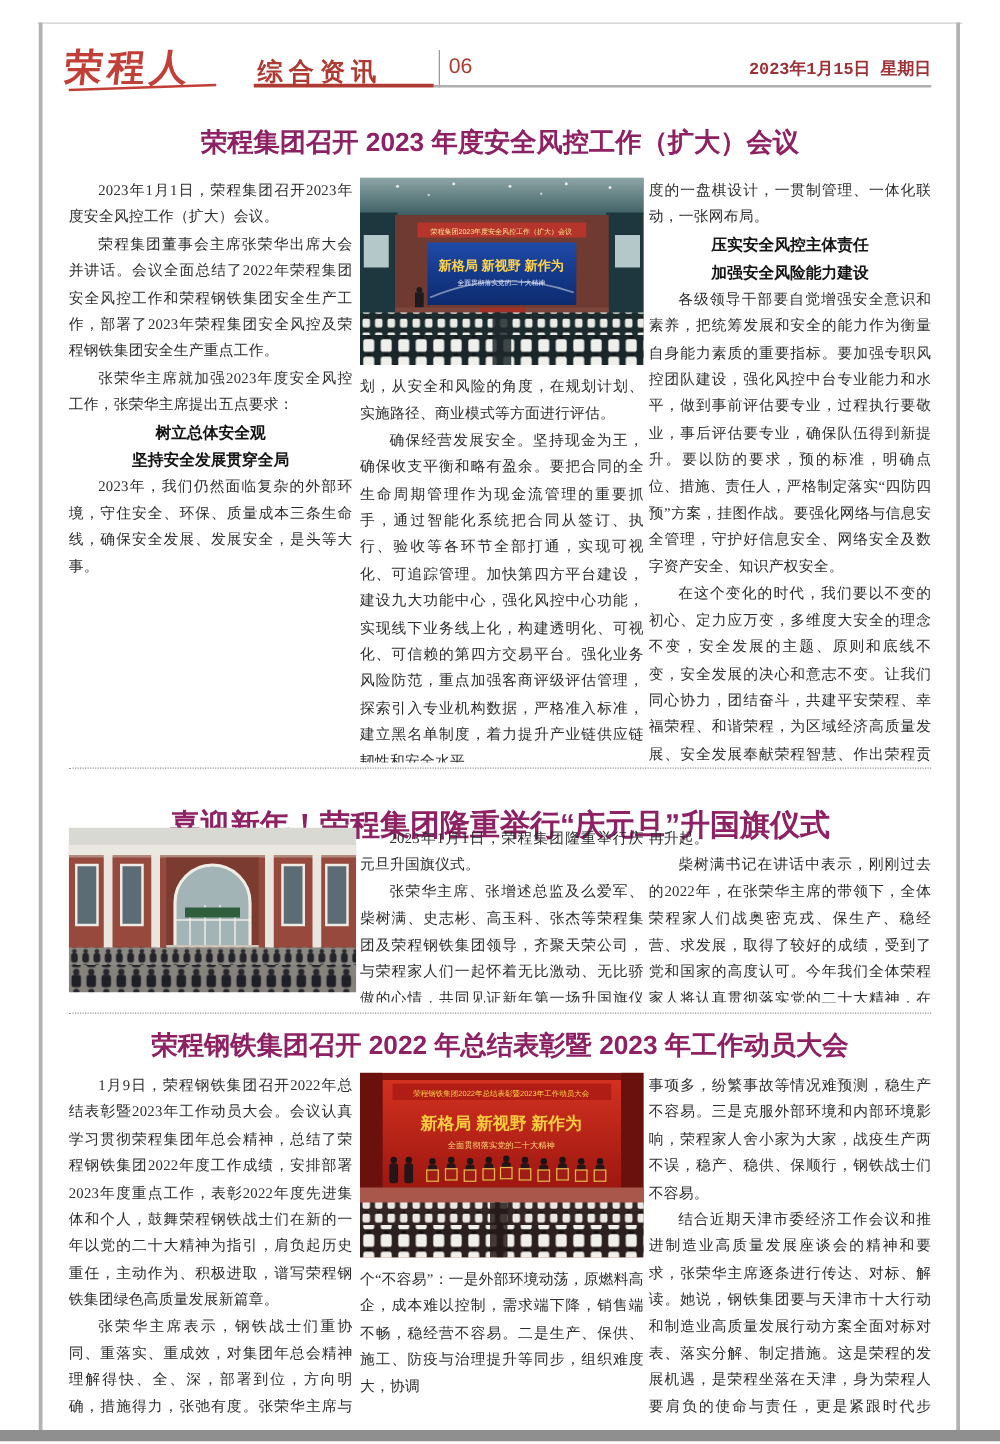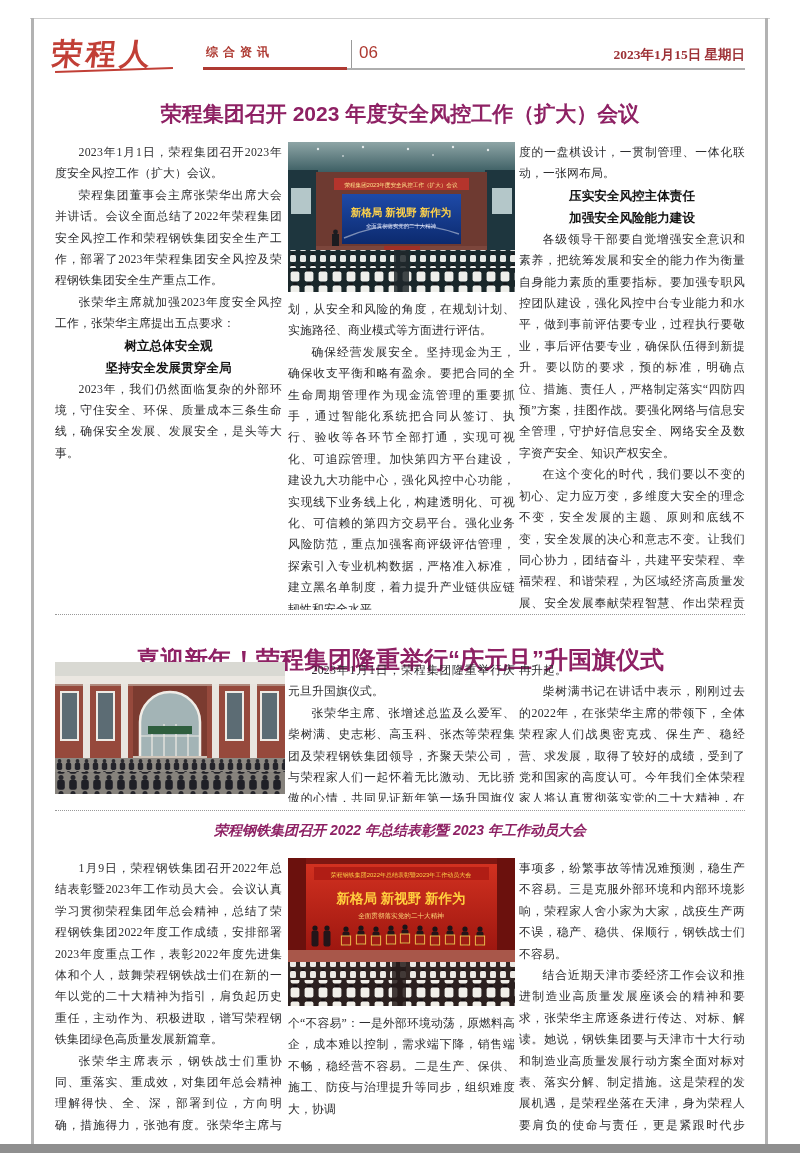--- a/index.html
+++ b/index.html
@@ -11,35 +11,35 @@
   .edge-left{left:31px;top:18px;width:3px;height:1127px;background:#b2b2b2;}
   .edge-right{left:765px;top:18px;width:3px;height:1127px;background:#b2b2b2;}
   .edge-bottom{left:0;top:1144px;width:800px;height:9px;background:#8f8f8f;}
 
   
   .logo{position:absolute;left:52px;top:34px;font-family:"Liberation Serif",serif;
         font-size:30px;font-weight:bold;color:#c13f36;transform:skewX(-6deg);letter-spacing:4px;}
   .logo-swoosh{position:absolute;left:55px;top:69px;width:118px;height:2px;background:#c13f36;
         transform:rotate(-2deg);}
   .section-label{position:absolute;left:206px;top:44px;font-family:"Liberation Sans",sans-serif;
-        font-size:12px;font-weight:700;color:#ae3a32;letter-spacing:5px;}
+        font-size:20px;font-weight:700;color:#ae3a32;letter-spacing:5px;}
   .section-underline{position:absolute;left:203px;top:67px;width:144px;height:3px;background:#ae3a32;}
   .header-divider{position:absolute;left:351px;top:40px;width:1px;height:30px;background:#9a9a9a;}
   .page-no{position:absolute;left:359px;top:43px;font-family:"Liberation Sans",sans-serif;
         font-size:17px;color:#ae3a32;}
   .header-rule{position:absolute;left:347px;top:68px;width:398px;height:2px;background:#aeaeae;}
   .issue-date{position:absolute;left:445px;top:46px;width:300px;text-align:right;
-        font-family:Liberation Serif, serif;font-size:13.5px;font-weight:700;color:#9d3136;}
+        font-family:Liberation Mono, monospace;font-size:13.5px;font-weight:700;color:#9d3136;}
 
   
   .a-title{position:absolute;left:55px;width:690px;text-align:center;
         font-family:"Liberation Sans",sans-serif;font-weight:700;color:#8e2164;}
   #title1{top:100px;font-size:21px;}
   #title2{top:644px;font-size:24px;}
-  #title3{top:822px;font-size:14px;font-style:italic;}
+  #title3{top:822px;font-size:21px;}
 
   .dotted-sep{position:absolute;left:55px;width:690px;height:0;border-top:1px dotted #999;}
   #sep1{top:614px;}
   #sep2{top:810px;}
 
   
   .col{position:absolute;overflow:hidden;}
   .para{margin:0;font-size:11.8px;line-height:21.4px;color:#2d2d2f;text-align:justify;
         text-justify:inter-ideograph;text-indent:2em;letter-spacing:0.2px;}
   .para.ni{text-indent:0;}

